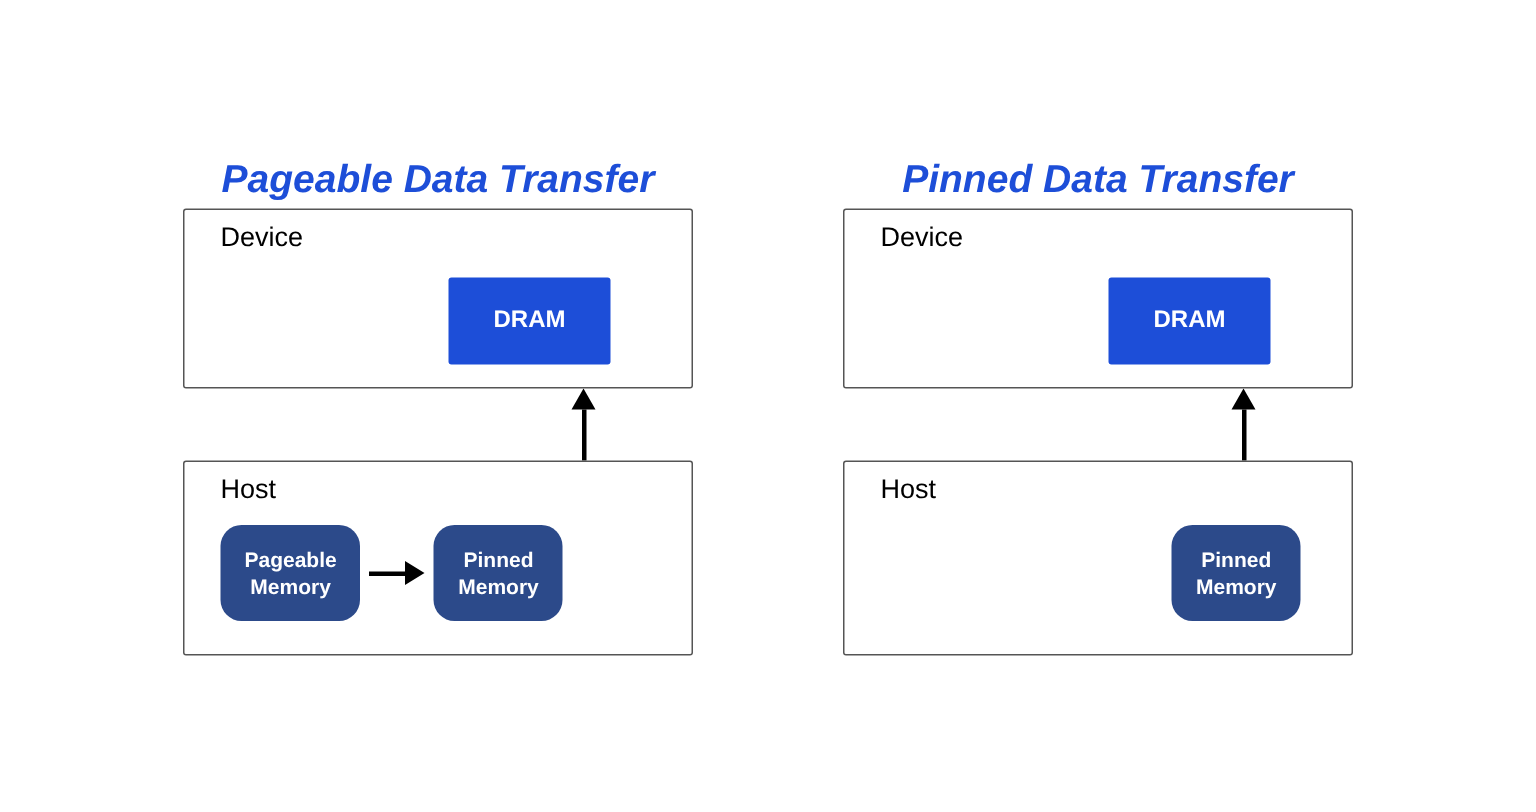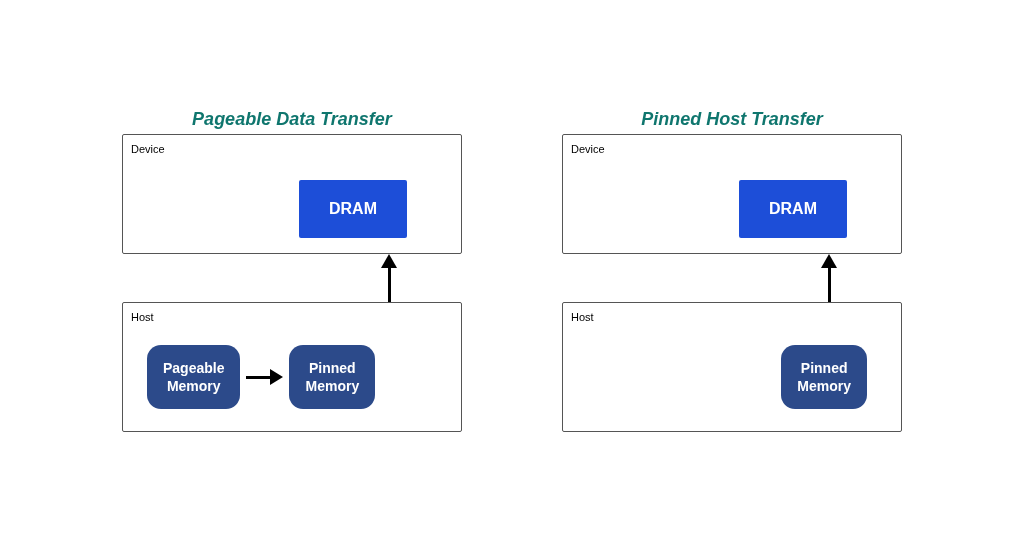--- a/index.html
+++ b/index.html
@@ -23,43 +23,43 @@
     }
 
     .diagram {
       display: flex;
       flex-direction: column;
       align-items: center;
       width: 380px;
     }
 
     .diagram-title {
-      font-size: 18px;
+      font-size: 26px;
       font-weight: bold;
       font-style: italic;
       margin-bottom: 4px;
       text-align: center;
-      color: #0f766e;
+      color: #1d4ed8;
     }
 
     .box {
       border: 1.5px solid #555;
       border-radius: 2px;
       width: 340px;
       padding: 12px 14px;
       position: relative;
       background: #fff;
     }
 
     .box-label {
-      font-size: 11px;
+      font-size: 18px;
       color: #000;
       position: absolute;
       top: 8px;
-      left: 8px;
+      left: 24px;
     }
 
     .device-box {
       height: 120px;
       display: flex;
       align-items: center;
       justify-content: center;
     }
 
     .dram-block {
@@ -187,21 +187,21 @@
         <div class="horizontal-arrow-container">
           <div class="arrow-line-h"></div>
           <div class="arrow-head-right"></div>
         </div>
         <div class="memory-block">Pinned<br>Memory</div>
       </div>
     </div>
   </div>
 
   <div class="diagram">
-    <div class="diagram-title">Pinned Host Transfer</div>
+    <div class="diagram-title">Pinned Data Transfer</div>
 
     <div class="box device-box">
       <span class="box-label">Device</span>
       <div style="width:100%; padding-top:30px; padding-right:40px; display:flex; justify-content:flex-end; align-items:center;">
         <div class="dram-block">DRAM</div>
       </div>
     </div>
 
     <div style="width:340px; display:flex; justify-content:flex-end; padding-right:65px;">
       <div class="vertical-arrow">

